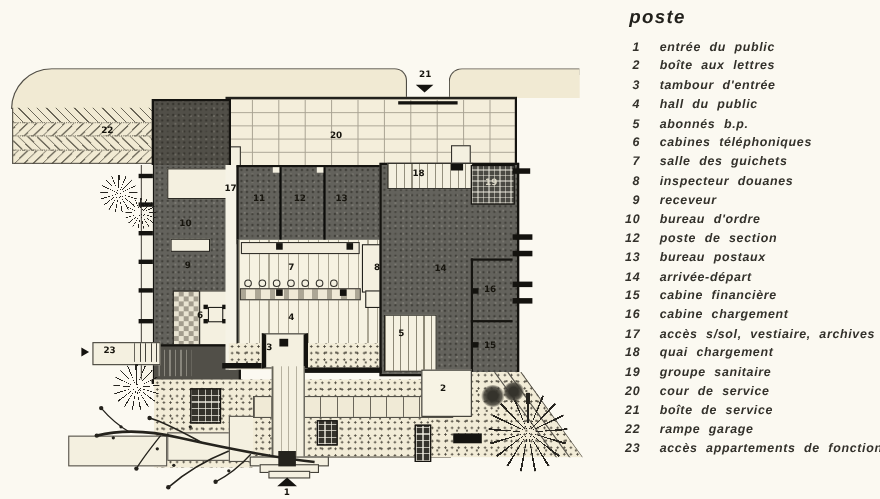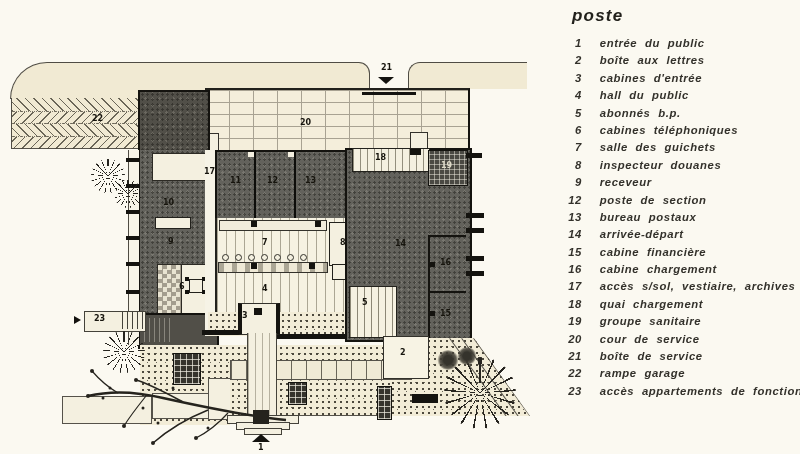--- a/index.html
+++ b/index.html
@@ -278,21 +278,21 @@
     <span class="lab">entrée du public</span>
   </li>
 
   <li class="legend-row">
     <span class="num">2</span>
     <span class="lab">boîte aux lettres</span>
   </li>
 
   <li class="legend-row">
     <span class="num">3</span>
-    <span class="lab">cabines d'entrée</span>
+    <span class="lab">tambour d'entrée</span>
   </li>
 
   <li class="legend-row">
     <span class="num">4</span>
     <span class="lab">hall du public</span>
   </li>
 
   <li class="legend-row">
     <span class="num">5</span>
     <span class="lab">abonnés b.p.</span>
@@ -311,20 +311,24 @@
   <li class="legend-row">
     <span class="num">8</span>
     <span class="lab">inspecteur douanes</span>
   </li>
 
   <li class="legend-row">
     <span class="num">9</span>
     <span class="lab">receveur</span>
   </li>
 
+  <li class="legend-row">
+    <span class="num">10</span>
+    <span class="lab">bureau d'ordre</span>
+  </li>
 
 
   <li class="legend-row">
     <span class="num">12</span>
     <span class="lab">poste de section</span>
   </li>
 
   <li class="legend-row">
     <span class="num">13</span>
     <span class="lab">bureau postaux</span>

